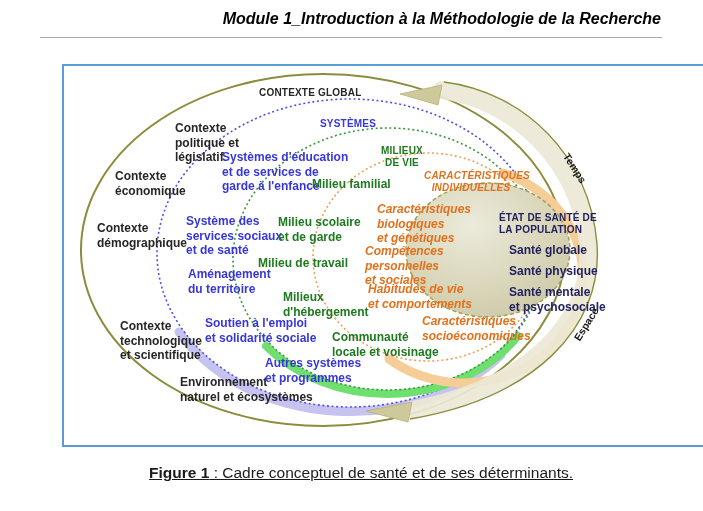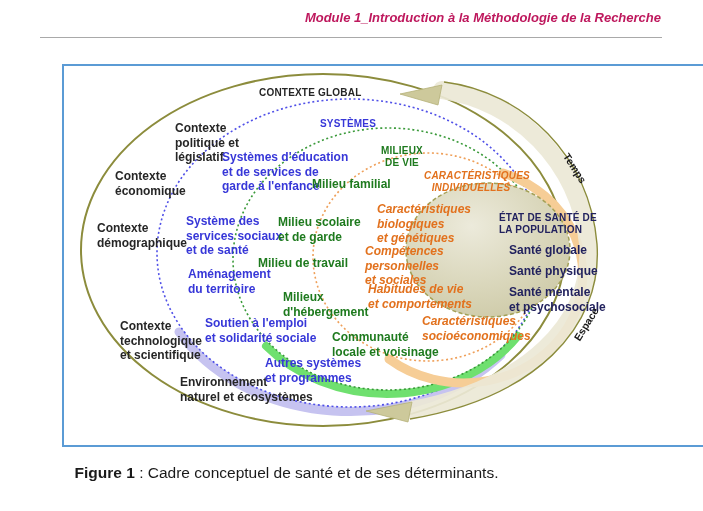--- a/index.html
+++ b/index.html
@@ -2,21 +2,21 @@
 <html><head>
 <meta charset="utf-8">
 <style>
   html,body{margin:0;padding:0;background:#ffffff;overflow:hidden;}
   body{width:703px;height:511px;position:relative;font-family:"Liberation Sans",sans-serif;}
 
   
   .header-title{
     position:absolute;top:10px;right:42px;
     font-family:"Liberation Sans",sans-serif;
-    font-size:13px;font-weight:bold;font-style:italic;color:#be185d;
+    font-size:16px;font-weight:bold;font-style:italic;color:#000000;
   }
   .header-rule{
     position:absolute;top:37px;left:40px;right:41px;height:0;
     border-top:1px solid #a9a9a9;
   }
 
   
   .frame{
     position:absolute;left:62px;top:64px;width:685px;height:383px;
     border:2px solid #5b9bd5;box-sizing:border-box;background:#ffffff;
@@ -35,22 +35,22 @@
   .c-navy{color:#22225e;margin-left:16px;}
   .axis{
     position:absolute;font-weight:bold;font-size:10.5px;color:#1a1a1a;
     transform:translate(-50%,-50%) rotate(57deg);transform-origin:center;
     white-space:nowrap;
   }
   .axis.espace{transform:translate(-50%,-50%) rotate(-58deg);}
 
   
   .caption{
-    position:absolute;top:464px;left:0;width:573px;text-align:center;
-    font-size:15.5px;color:#1a1a1a;
+    position:absolute;top:464px;left:0;width:573px;text-align:right;
+    font-size:15.5px;color:#1a1a1a;text-decoration:underline;
   }
   .cap-bold{font-weight:bold;}
 </style>
 </head>
 <body>
 
 <div class="header-title">Module 1_Introduction à la Méthodologie de la Recherche</div>
 <div class="header-rule"></div>
 
 <div class="frame">

